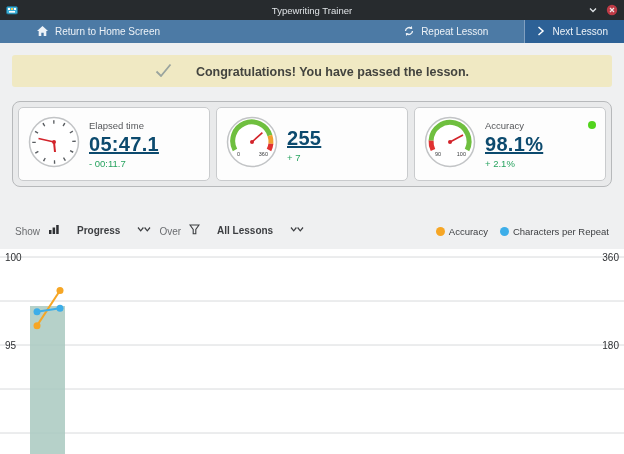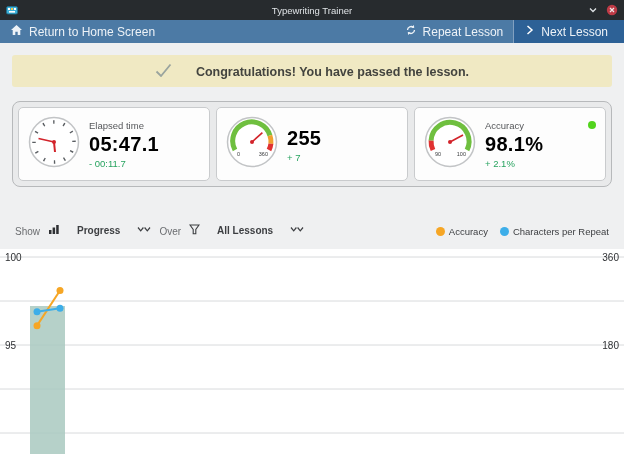--- a/index.html
+++ b/index.html
@@ -9,40 +9,40 @@
   
   .titlebar{height:20px;flex:0 0 20px;background:var(--titlebar_bg);display:flex;
     align-items:center;padding:0 6px;position:relative;}
   .app-icon{z-index:2;display:flex;}
   .win-title{position:absolute;left:0;right:0;text-align:center;color:#dfe3e6;font-size:9.5px;}
   .win-controls{margin-left:auto;display:flex;gap:7px;align-items:center;z-index:2;}
   .winbtn{display:flex;cursor:pointer;}
 
   
   .toolbar{height:23px;flex:0 0 23px;background:var(--toolbar_bg);display:flex;align-items:stretch;}
-  .tb-btn{display:flex;align-items:center;gap:6px;padding:0 10px;color:#edf2f7;font-size:12px;cursor:pointer;}
+  .tb-btn{display:flex;align-items:center;gap:6px;padding:0 10px;color:#edf2f7;font-size:10px;cursor:pointer;margin-left:26px;}
   .tb-btn.next{background:var(--next_btn_bg);border-left:1px solid rgba(255,255,255,.4);padding-right:16px;}
   .tb-spacer{flex:1;}
 
   
   .content{flex:1;padding:12px 12px 0;display:flex;flex-direction:column;box-sizing:border-box;}
 
   .banner{background:var(--banner_bg);border-radius:3px;text-align:center;padding:8px 0 7px;}
   .banner-title{font-size:12.5px;font-weight:bold;color:#43443f;display:flex;
     justify-content:center;align-items:center;gap:24px;}
   .banner-sub{font-size:9px;color:#55564c;margin-top:3px;}
 
   .stats-frame{margin-top:14px;background:var(--frame_bg);border:1px solid #b7b9bb;
     border-radius:8px;padding:5px;display:flex;gap:6px;}
   .card{flex:1;background:#fdfdfd;border:1px solid #c9cbcd;border-radius:5px;
     padding:8px 9px;display:flex;align-items:center;gap:9px;min-width:0;}
   .card-text{flex:1;min-width:0;}
   .card-label-row{display:flex;align-items:center;font-size:9.5px;color:#55575a;white-space:nowrap;}
   .status-dot{width:8px;height:8px;border-radius:50%;margin-left:auto;flex:0 0 8px;}
-  .card-value{font-size:20px;font-weight:bold;color:#000000;margin-top:2px;letter-spacing:.3px;}
+  .card-value{font-size:20px;font-weight:bold;color:#0c4a6e;margin-top:2px;letter-spacing:.3px;text-decoration:underline;}
   .card-delta{font-size:9.5px;margin-top:2px;color:var(--delta_green);}
 
   .filter-row{margin-top:36px;display:flex;align-items:flex-end;gap:8px;font-size:10px;
     color:#3c3e41;padding:0 3px;}
   .filter-label{color:#6b6d70;}
   .filter-btn{display:flex;align-items:center;gap:17px;cursor:pointer;font-weight:bold;}
   .legend{margin-left:auto;display:flex;gap:12px;align-items:center;font-size:9.5px;font-weight:normal;}
   .legend-item{display:flex;align-items:center;gap:4px;}
   .legend-dot{width:9px;height:9px;border-radius:50%;}
 

